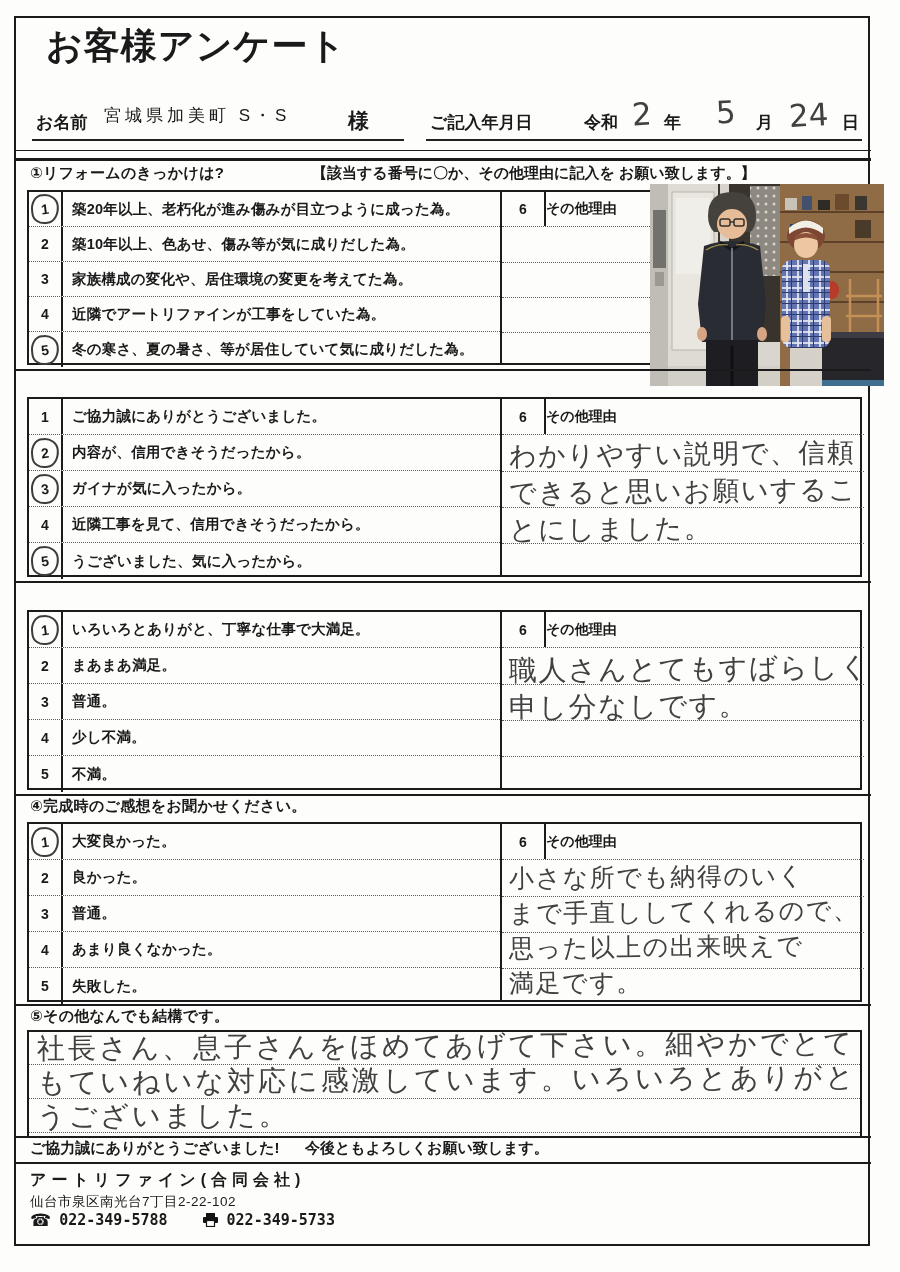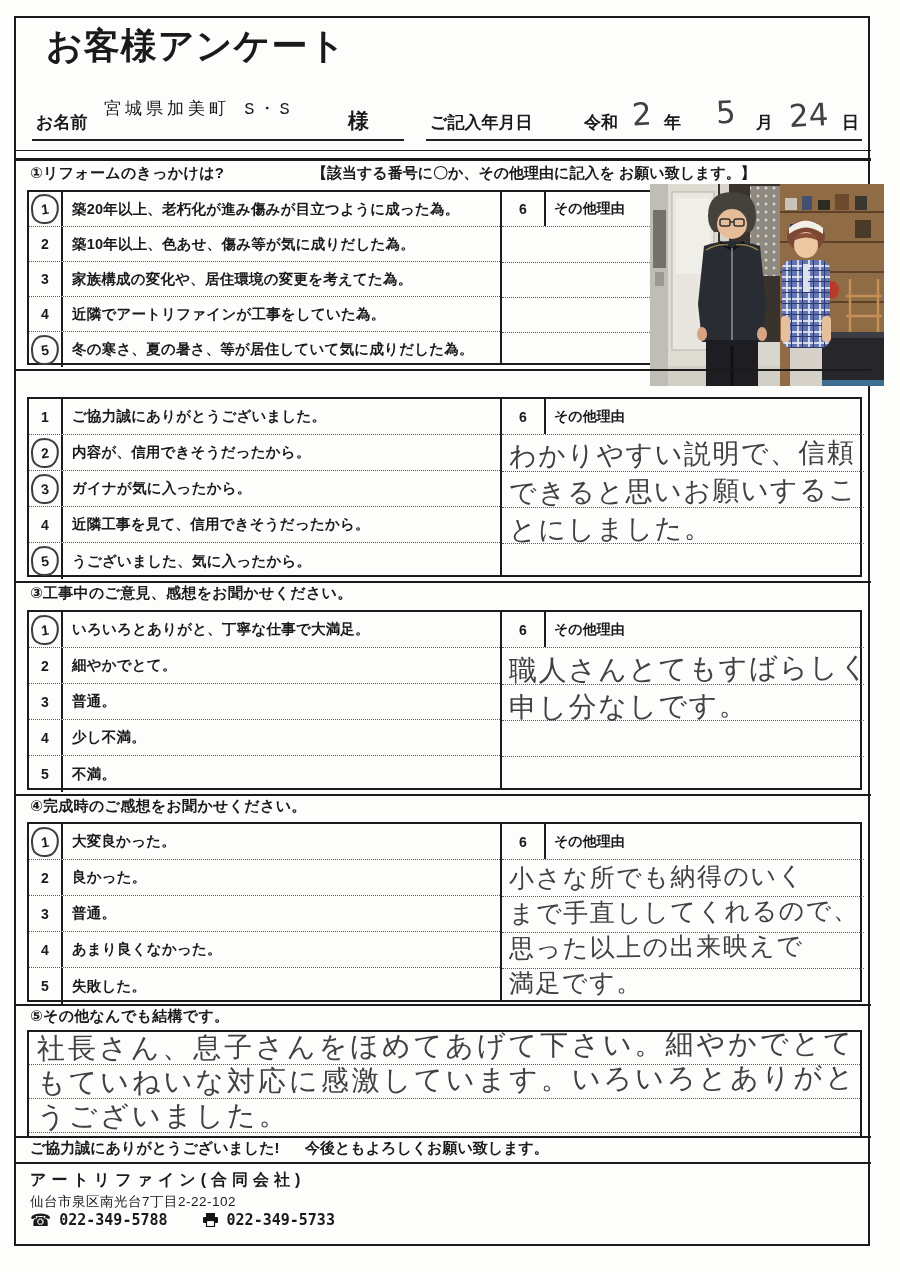--- a/index.html
+++ b/index.html
@@ -33,21 +33,21 @@
   .t36 .trow{height:36px;}
   .cell{box-sizing:border-box;}
   .cell.num{width:34px;border-right:2px solid #1b1b1b;display:flex;align-items:center;justify-content:center;
     font-size:14px;font-weight:600;}
   .cell.itext{flex:1;display:flex;align-items:center;padding-left:9px;font-size:14.5px;font-weight:600;letter-spacing:0.2px;}
   .othercol{position:absolute;left:471px;top:0;width:364px;height:100%;border-left:2px solid #1b1b1b;box-sizing:border-box;}
   .otherhead{display:flex;border-bottom:1px dotted #595959;box-sizing:border-box;}
   .t35 .otherhead{height:35px;} .t36 .otherhead{height:36px;}
   .cell.num6{width:44px;border-right:2px solid #1b1b1b;display:flex;align-items:center;justify-content:center;
     font-size:14px;font-weight:600;}
-  .cell.otherlabel{display:flex;align-items:center;padding-left:8px;font-size:14px;font-weight:700;}
+  .cell.otherlabel{display:flex;align-items:center;padding-left:0;font-size:14px;font-weight:700;}
   .dotline{position:absolute;left:0;right:0;border-top:1px dotted #595959;}
   
   .numwrap{display:inline-flex;align-items:center;justify-content:center;width:24px;height:26px;}
   .numwrap.circled{border:2px solid #3c3c3c;border-radius:46% 54% 50% 50% / 54% 46% 60% 40%;transform:rotate(-7deg);}
   
   .hw{font-family:"DejaVu Sans",sans-serif;color:#414141;font-weight:400;}
   .hw-date{position:absolute;font-size:31px;transform:rotate(-3deg);}
   .hwlines{position:absolute;left:7px;overflow:visible;white-space:nowrap;}
   .hwlines .hw-line{letter-spacing:1.5px;transform:rotate(-0.6deg);transform-origin:left center;}
   .free-box{position:absolute;left:27px;top:1030px;width:835px;height:106px;border:2px solid #1b1b1b;border-bottom:none;box-sizing:border-box;}
@@ -65,21 +65,21 @@
 </style>
 </head>
 <body>
 
 <div class="page">
   <div class="outer-border"></div>
 
   <div class="title">お客様アンケート</div>
 
   <span class="abs lbl" style="left:36px;top:111px;">お名前</span>
-  <span class="abs name-val" style="left:104px;top:97px;font-family:Liberation Mono, monospace;">宮城県加美町 S・S</span>
+  <span class="abs name-val" style="left:104px;top:104px;">宮城県加美町 S・S</span>
   <span class="abs honorific" style="left:348px;top:107px;">様</span>
   <div class="underline" style="left:32px;top:139px;width:372px;"></div>
 
   <span class="abs lbl" style="left:430px;top:111px;">ご記入年月日</span>
   <span class="abs lbl" style="left:584px;top:111px;">令和</span>
   <span class="hw hw-date" style="left:632px;top:96px;">2</span>
   <span class="abs lbl" style="left:664px;top:111px;">年</span>
   <span class="hw hw-date" style="left:716px;top:94px;">5</span>
   <span class="abs lbl" style="left:756px;top:111px;">月</span>
   <span class="hw hw-date" style="left:789px;top:97px;">24</span>
@@ -264,34 +264,33 @@
       <div class="dotline" style="top:144px;"></div>
       <div class="hwlines" style="top:38px;">
         <div class="hw hw-line" style="height:37px;line-height:37px;font-size:27px;">わかりやすい説明で、信頼</div>
         <div class="hw hw-line" style="height:37px;line-height:37px;font-size:27px;">できると思いお願いするこ</div>
         <div class="hw hw-line" style="height:37px;line-height:37px;font-size:27px;">とにしました。</div>
       </div>
     </div>
   </div>
 
   <div class="hline" style="top:581px;"></div>
-  <div class="sec-heading" style="top:584px;">③工事中のご意見、感想をお聞かせください。</div>
   <div class="qtable t36" style="top:610px;height:180px;">
     <div class="rows">
       <div class="trow">
         <div class="cell num">
             <span class="numwrap circled">1</span>
           </div>
         <div class="cell itext">いろいろとありがと、丁寧な仕事で大満足。</div>
       </div>
       <div class="trow">
         <div class="cell num">
             <span class="numwrap">2</span>
           </div>
-        <div class="cell itext">細やかでとて。</div>
+        <div class="cell itext">まあまあ満足。</div>
       </div>
       <div class="trow">
         <div class="cell num">
             <span class="numwrap">3</span>
           </div>
         <div class="cell itext">普通。</div>
       </div>
       <div class="trow">
         <div class="cell num">
             <span class="numwrap">4</span>

